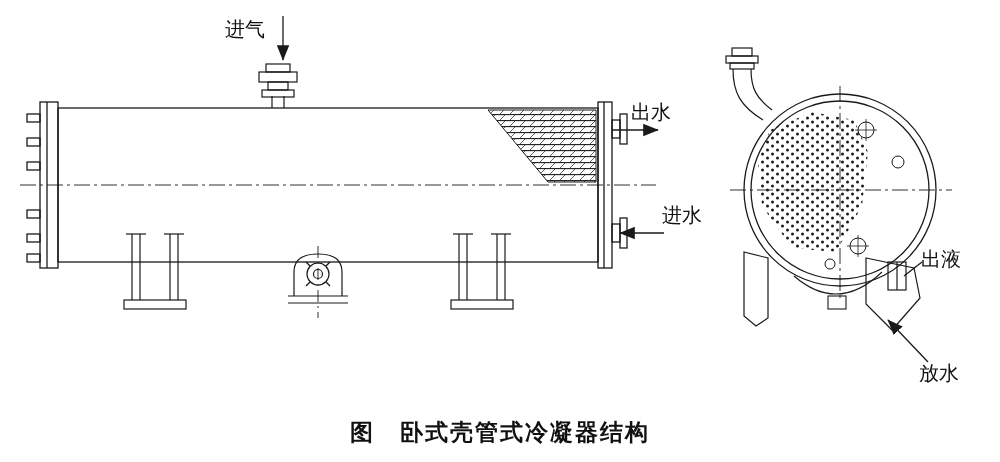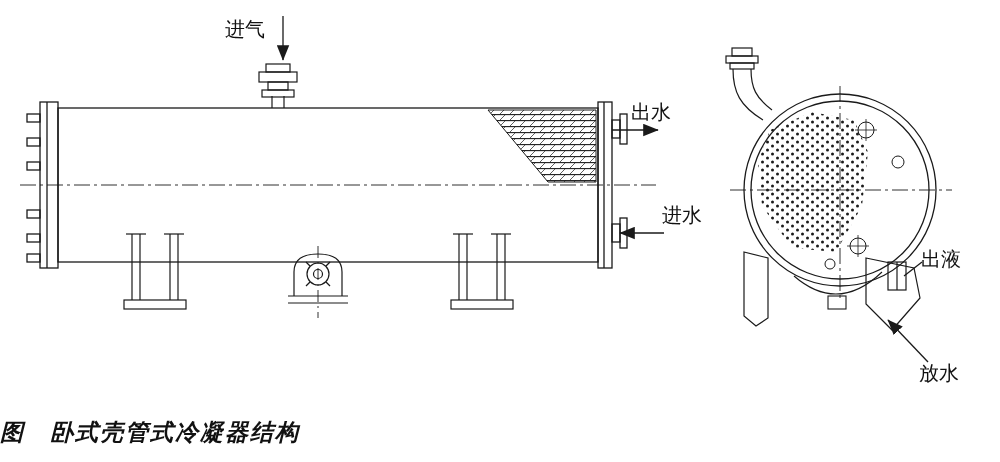--- a/index.html
+++ b/index.html
@@ -6,23 +6,23 @@
   .page{
     position:relative;
     width:1000px;height:462px;
     background:#fff;
     font-family:"Liberation Sans","DejaVu Sans",sans-serif;
     overflow:hidden;
   }
   .drawing{position:absolute;left:0;top:0;}
   .caption{
     position:absolute;left:0;right:0;top:417px;
-    text-align:left;
+    text-align:center;
     font-size:23px;font-weight:700;
-    letter-spacing:2px;color:#111;font-style:italic;
+    letter-spacing:2px;color:#111;
   }
   .lbl{
     font-size:20px;fill:#111;font-weight:500;
     font-family:"Liberation Sans","DejaVu Sans",sans-serif;
   }
 </style>
 </head>
 <body>
 
 <div class="page">

